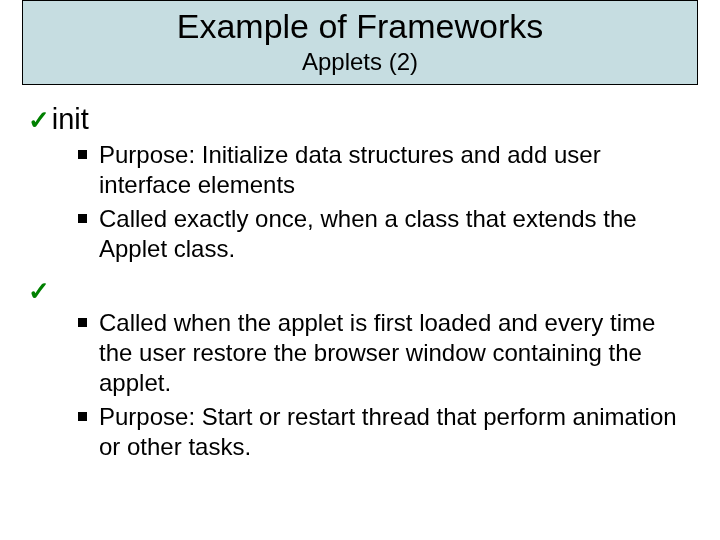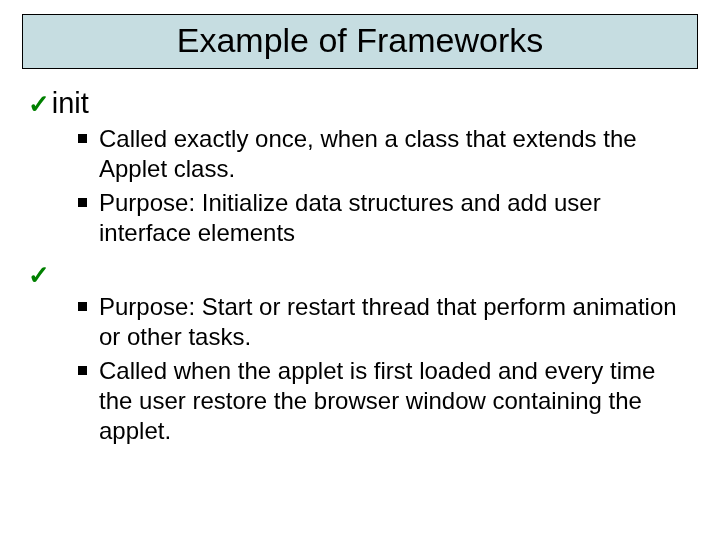--- a/index.html
+++ b/index.html
@@ -7,21 +7,21 @@
     width: 720px;
     height: 540px;
     background: #ffffff;
     font-family: Arial, Helvetica, sans-serif;
     color: #000;
     overflow: hidden;
   }
   .header {
     background: #c6dde1;
     border: 1px solid #000;
-    margin: 14px 22px 0 22px;
+    margin: 0 22px 0 22px;
     padding: 6px 10px 8px 10px;
     text-align: center;
   }
   .title {
     font-size: 34px;
     font-weight: 400;
   }
   .subtitle {
     font-size: 24px;
     font-weight: 400;
@@ -68,46 +68,47 @@
   }
   .bullet-text {
     flex: 1 1 auto;
   }
 </style>
 </head>
 <body>
 
 <div class="header">
   <div class="title">Example of Frameworks</div>
+  <div class="subtitle">Applets (2)</div>
 </div>
 
 <div class="content">
 
   <div class="section-head">
     <span class="check">✓</span>
     <span class="section-title">init</span>
   </div>
   <div class="bullets">
     <div class="bullet">
       <span class="sq"></span>
-      <span class="bullet-text">Called exactly once, when a class that extends the Applet class.</span>
+      <span class="bullet-text">Purpose: Initialize data structures and add user interface elements</span>
     </div>
     <div class="bullet">
       <span class="sq"></span>
-      <span class="bullet-text">Purpose: Initialize data structures and add user interface elements</span>
+      <span class="bullet-text">Called exactly once, when a class that extends the Applet class.</span>
     </div>
   </div>
 
   <div class="section-head" style="margin-top:14px;">
     <span class="check">✓</span>
   </div>
   <div class="bullets">
     <div class="bullet">
       <span class="sq"></span>
-      <span class="bullet-text">Purpose: Start or restart thread that perform animation or other tasks.</span>
+      <span class="bullet-text">Called when the applet is first loaded and every time the user restore the browser window containing the applet.</span>
     </div>
     <div class="bullet">
       <span class="sq"></span>
-      <span class="bullet-text">Called when the applet is first loaded and every time the user restore the browser window containing the applet.</span>
+      <span class="bullet-text">Purpose: Start or restart thread that perform animation or other tasks.</span>
     </div>
   </div>
 
 </div>
 
 </body></html>

